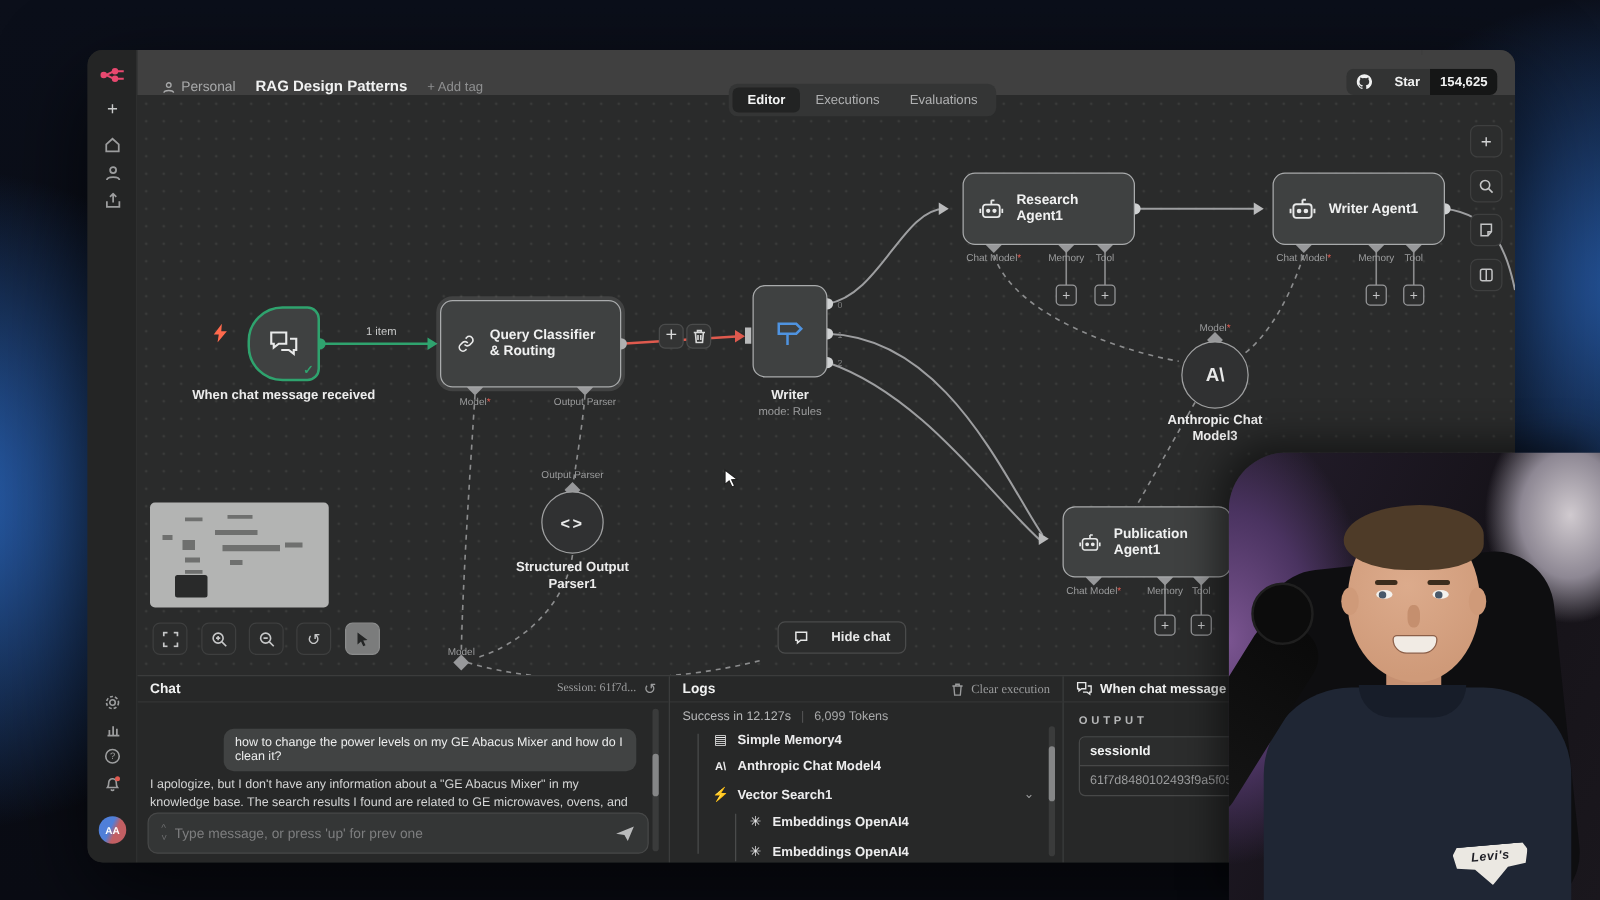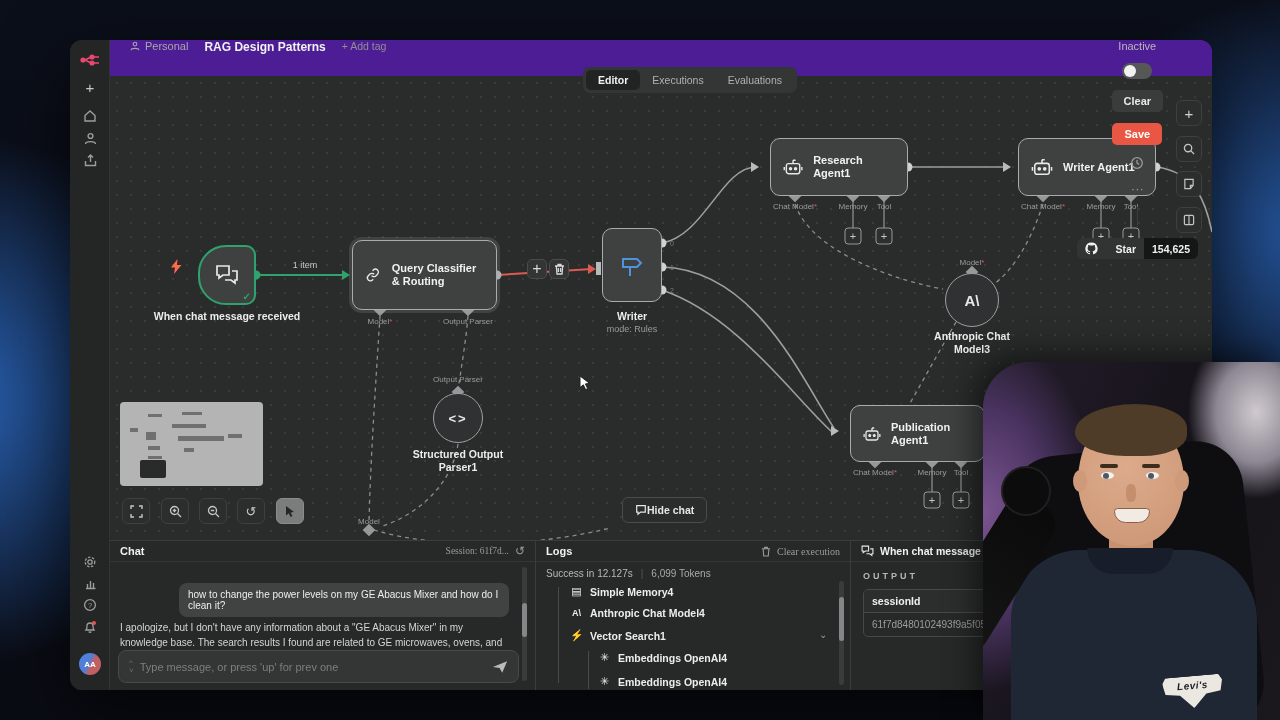--- a/index.html
+++ b/index.html
@@ -17,21 +17,21 @@
     position:absolute; left:70px; top:40px; width:1142px; height:650px;
     background:#272828; border-radius:12px; overflow:hidden;
     box-shadow:0 24px 70px rgba(0,0,0,.65); display:flex;
   }
   
   .sidebar { width:40px; background:#242525; border-right:1px solid #323333; position:relative; flex:none; }
   .side-ic { position:absolute; left:0; width:40px; height:24px; display:flex; align-items:center; justify-content:center; color:#9c9d9e; }
   .side-ic svg { display:block; }
   
   .main { flex:1; position:relative; display:flex; flex-direction:column; }
-  .topbar { height:36px; background:#4c1d95; display:flex; align-items:flex-start; padding:0 14px 0 20px; position:relative; z-index:6; flex:none; }
+  .topbar { height:36px; background:#404040; display:flex; align-items:flex-end; padding:0 14px 0 20px; position:relative; z-index:6; flex:none; }
   .crumb { color:#a7a8a9; font-size:11px; display:flex; align-items:center; gap:5px; }
   .wf-title { color:#f0f1f1; font-size:12px; font-weight:bold; margin-left:16px; }
   .addtag { color:#8f9091; font-size:10.5px; margin-left:16px; }
   .tb-right { margin-left:auto; display:flex; align-items:center; gap:11px;flex-direction:column; }
   .status-lbl { color:#b8b9ba; font-size:11px; }
   .toggle { width:30px; height:16px; border-radius:8px; background:#565757; position:relative; }
   .toggle .knob { position:absolute; left:2px; top:2px; width:12px; height:12px; border-radius:50%; background:#f2f2f2; }
   .btn { font-size:11px; font-weight:bold; border-radius:5px; padding:5px 12px; color:#e8e9e9; background:#3a3b3b; }
   .btn.save { background:#ea5644; color:#fff; }
   .tb-ic { color:#9a9b9c; font-size:13px; display:flex; align-items:center; }
@@ -51,21 +51,21 @@
   .port-lbl { position:absolute; font-size:8px; color:#9b9c9d; white-space:nowrap; transform:translateX(-50%); }
   .req { color:#e05a4f; }
   .name-under { position:absolute; text-align:center; color:#ececec; font-size:10.5px; font-weight:bold; line-height:1.2; transform:translateX(-50%); }
   .sub-under { position:absolute; color:#9b9c9d; font-size:9px; transform:translateX(-50%); }
   .circle-node { position:absolute; border-radius:50%; background:#303132; border:1.5px solid #9fa0a1; display:flex; align-items:center; justify-content:center; color:#e8e9e9; }
   .edge-btn { position:absolute; width:20px; height:20px; background:#333434; border:1px solid #4a4b4b; border-radius:5px; color:#d8d9d9; display:flex; align-items:center; justify-content:center; z-index:3; }
   .minimap { position:absolute; left:10px; top:326px; width:143px; height:84px; background:#b3b4b3; border-radius:4px; overflow:hidden; }
   .mm-mark { position:absolute; background:#6f706f; }
   .mm-view { position:absolute; left:20px; top:58px; width:26px; height:18px; background:#1a1b1b; opacity:.9; border-radius:2px; }
   .ctl-btn { position:absolute; width:28px; height:26px; background:#2c2d2d; border:1px solid #3e3f3f; border-radius:6px; color:#c6c7c8; display:flex; align-items:center; justify-content:center; font-size:13px; }
-  .hide-chat { position:absolute; left:512px; top:421px; height:26px; padding:0 12px; background:#2b2c2c; border:1px solid #4a4b4b; border-radius:6px; color:#e6e7e7; font-size:10.5px; font-weight:bold; display:flex; align-items:center; gap:0; z-index:4; }
+  .hide-chat { position:absolute; left:512px; top:421px; height:26px; padding:0 12px; background:#2b2c2c; border:1px solid #4a4b4b; border-radius:6px; color:#e6e7e7; font-size:10.5px; font-weight:bold; display:flex; align-items:center; gap:18px; z-index:4; }
   .rbtn { position:absolute; right:10px; width:26px; height:26px; background:#2c2d2d; border:1px solid #3e3f3f; border-radius:6px; color:#c3c4c5; display:flex; align-items:center; justify-content:center; z-index:4; }
   
   .panels { height:150px; display:flex; border-top:1px solid #3b3c3c; background:#272828; flex:none; position:relative; z-index:2; }
   .panel { position:relative; overflow:hidden; }
   .panel + .panel { border-left:1px solid #3b3c3c; }
   .p-head { height:21px; display:flex; align-items:center; padding:0 10px; border-bottom:1px solid #343535; }
   .p-title { color:#f0f1f1; font-size:11px; font-weight:bold; }
   .p-right { margin-left:auto; display:flex; align-items:center; gap:6px; color:#9a9b9c; font-size:9.5px;font-family:Liberation Serif, serif; }
   .chat-panel { width:425px; }
   .msg-scrolled { position:absolute; left:10px; top:17px; right:26px; color:#c9caca; font-size:10px; }

